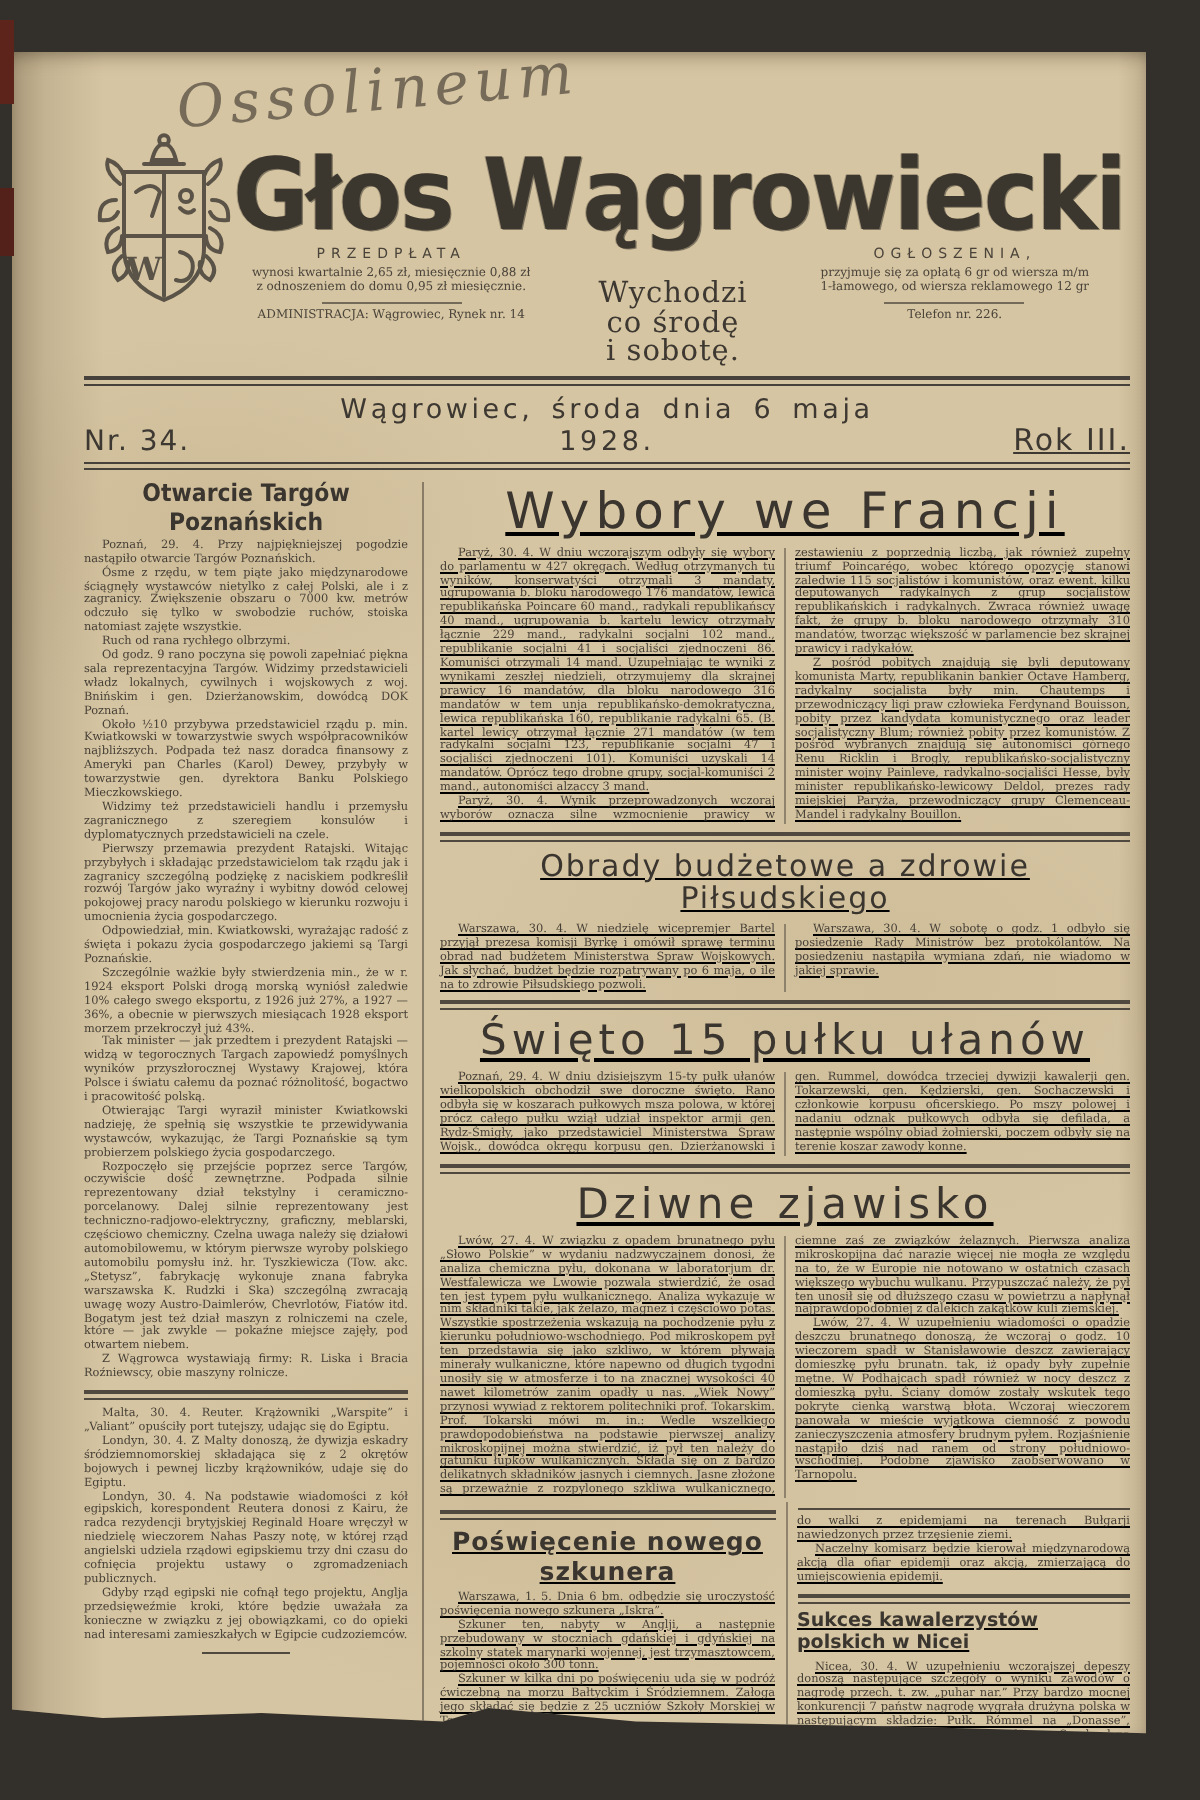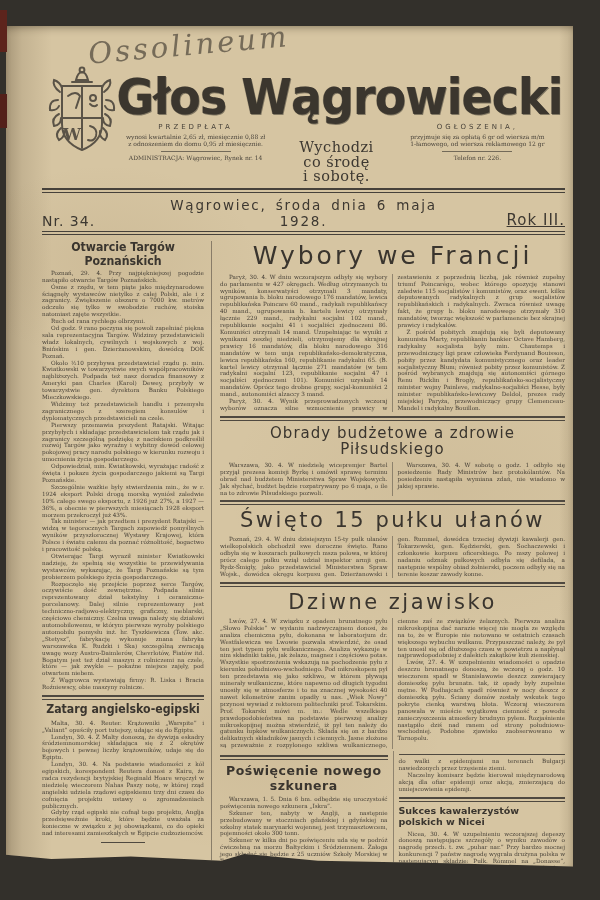--- a/index.html
+++ b/index.html
@@ -35,21 +35,21 @@
     padding-top:16px;letter-spacing:.5px;}
   .dbl{margin:4px 8px 0 36px;border-top:2.5px solid #46413a;border-bottom:1px solid #46413a;height:2px;}
   .dbl2{margin:2px 8px 0 36px;border-top:1.5px solid #46413a;border-bottom:1px solid #46413a;height:2px;}
   .dateline{display:flex;align-items:flex-end;margin:4px 8px 2px 36px;color:#3d3831;
     font-family:"DejaVu Sans",sans-serif;}
   .dl-issue{width:120px;font-size:14px;letter-spacing:1px;}
   .dl-date{flex:1;text-align:center;font-size:13.5px;letter-spacing:1.8px;word-spacing:3px;}
   .dl-vol{width:120px;text-align:right;font-size:15px;letter-spacing:1px;text-decoration:underline;}
   .content{display:flex;margin:6px 8px 0 36px;}
   .col-left{width:162px;flex:none;border-right:1px solid rgba(74,68,59,.55);padding-right:7px;}
-  .col-main{flex:1;padding-left:8px;min-width:0;}
+  .col-main{flex:1;padding-left:8px;min-width:0;text-decoration:underline;}
   p.b{margin:0;text-indent:9px;text-align:justify;font:400 5.7px/6.9px "DejaVu Serif",serif;color:#453f36;}
   .twocol{column-count:2;column-gap:10px;column-rule:1px solid rgba(74,68,59,.5);}
   .hl-xl{font:400 25px/1.05 "DejaVu Sans",sans-serif;letter-spacing:3px;text-align:center;
     color:#3a352e;margin:2px 0 5px;}
   .hl-lg{font:400 21px/1.05 "DejaVu Sans",sans-serif;letter-spacing:2.5px;text-align:center;
     color:#3a352e;margin:3px 0 5px;}
   .hl-md{font:400 15px/1.1 "DejaVu Sans",sans-serif;letter-spacing:1px;text-align:center;
     color:#3a352e;margin:3px 0 4px;}
   .hl-sm{font:700 11px/1.15 "DejaVu Sans",sans-serif;text-align:center;color:#3a352e;
     margin:1px 0 3px;transform:scaleY(1.1);}
@@ -131,21 +131,20 @@
         <p class="b">Pierwszy przemawia prezydent Ratajski. Witając przybyłych i składając przedstawicielom tak rządu jak i zagranicy szczególną podziękę z naciskiem podkreślił rozwój Targów jako wyraźny i wybitny dowód celowej pokojowej pracy narodu polskiego w kierunku rozwoju i umocnienia życia gospodarczego.</p>
         <p class="b">Odpowiedział, min. Kwiatkowski, wyrażając radość z święta i pokazu życia gospodarczego jakiemi są Targi Poznańskie.</p>
         <p class="b">Szczególnie ważkie były stwierdzenia min., że w r. 1924 eksport Polski drogą morską wyniósł zaledwie 10% całego swego eksportu, z 1926 już 27%, a 1927 — 36%, a obecnie w pierwszych miesiącach 1928 eksport morzem przekroczył już 43%.</p>
         <p class="b">Tak minister — jak przedtem i prezydent Ratajski — widzą w tegorocznych Targach zapowiedź pomyślnych wyników przyszłorocznej Wystawy Krajowej, która Polsce i światu całemu da poznać różnolitość, bogactwo i pracowitość polską.</p>
         <p class="b">Otwierając Targi wyraził minister Kwiatkowski nadzieję, że spełnią się wszystkie te przewidywania wystawców, wykazując, że Targi Poznańskie są tym probierzem polskiego życia gospodarczego.</p>
         <p class="b">Rozpoczęło się przejście poprzez serce Targów, oczywiście dość zewnętrzne. Podpada silnie reprezentowany dział tekstylny i ceramiczno-porcelanowy. Dalej silnie reprezentowany jest techniczno-radjowo-elektryczny, graficzny, meblarski, częściowo chemiczny. Czelna uwaga należy się działowi automobilowemu, w którym pierwsze wyroby polskiego automobilu pomysłu inż. hr. Tyszkiewicza (Tow. akc. „Stetysz”, fabrykację wykonuje znana fabryka warszawska K. Rudzki i Ska) szczególną zwracają uwagę wozy Austro-Daimlerów, Chevrlotów, Fiatów itd. Bogatym jest też dział maszyn z rolniczemi na czele, które — jak zwykle — pokaźne miejsce zajęły, pod otwartem niebem.</p>
         <p class="b">Z Wągrowca wystawiają firmy: R. Liska i Bracia Roźniewscy, obie maszyny rolnicze.</p>
       </div>
       <div class="sec-div"></div>
       <div>
-        <div class="hl-sm">Zatarg angielsko-egipski</div>
         <p class="b">Malta, 30. 4.  Reuter. Krążowniki „Warspite” i „Valiant” opuściły port tutejszy, udając się do Egiptu.</p>
         <p class="b">Londyn, 30. 4.  Z Malty donoszą, że dywizja eskadry śródziemnomorskiej składająca się z 2 okrętów bojowych i pewnej liczby krążowników, udaje się do Egiptu.</p>
         <p class="b">Londyn, 30. 4.  Na podstawie wiadomości z kół egipskich, korespondent Reutera donosi z Kairu, że radca rezydencji brytyjskiej Reginald Hoare wręczył w niedzielę wieczorem Nahas Paszy notę, w której rząd angielski udziela rządowi egipskiemu trzy dni czasu do cofnięcia projektu ustawy o zgromadzeniach publicznych.</p>
         <p class="b">Gdyby rząd egipski nie cofnął tego projektu, Anglja przedsięweźmie kroki, które będzie uważała za konieczne w związku z jej obowiązkami, co do opieki nad interesami zamieszkałych w Egipcie cudzoziemców.</p>
         <div class="end-rule"></div>
       </div>
     </div>
 
     <div class="col-main">
 

